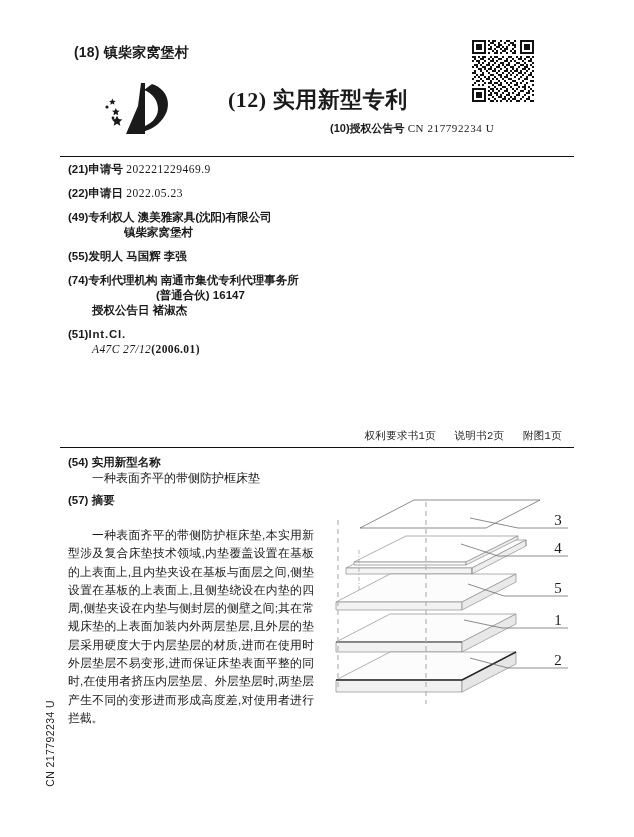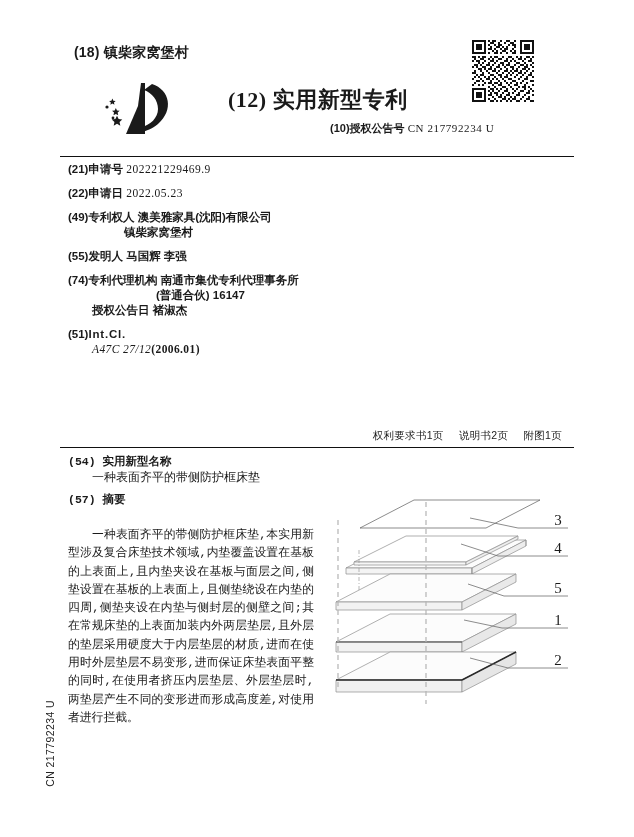--- a/index.html
+++ b/index.html
@@ -137,33 +137,33 @@
     font-size: 11.5px;
   }
   .ipc-val .plain { font-style: normal; font-weight: bold; }
 
   
   .page-counts {
     position: absolute;
     right: 12px;
     top: 403px;
     font-size: 10.5px;
-    font-family: Liberation Sans, sans-serif;
+    font-family: Liberation Mono, monospace;
     white-space: nowrap;
     letter-spacing: 0.3px;
   }
   .page-counts span { margin-left: 12px; }
   .page-counts span:first-child { margin-left: 0; }
 
   
   .sec {
     position: absolute;
     left: 8px;
     width: 254px;
-    font-family: Liberation Mono, monospace;
+    font-family: Liberation Sans, sans-serif;
   }
   .sec-title { top: 428px; }
   .sec-label {
     font-size: 11.5px;
     font-weight: bold;
     line-height: 16px;
   }
   .sec-value {
     font-size: 12px;
     line-height: 17px;

